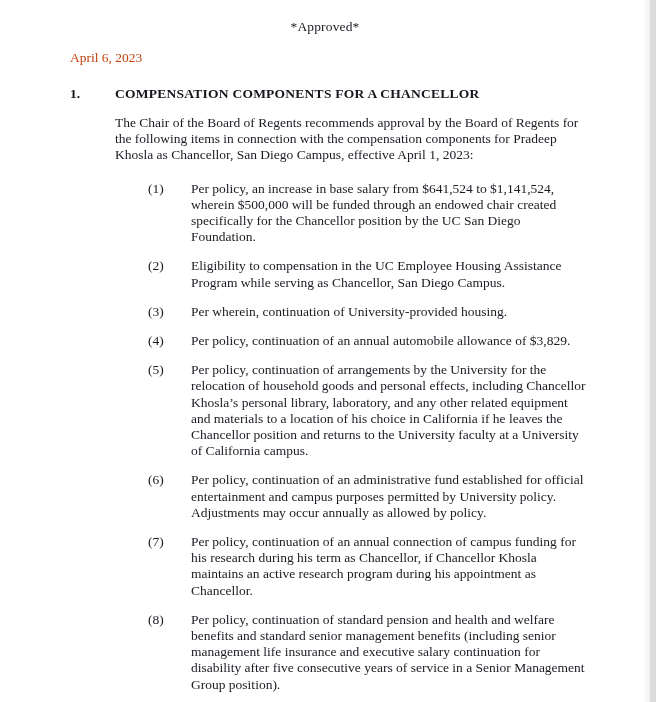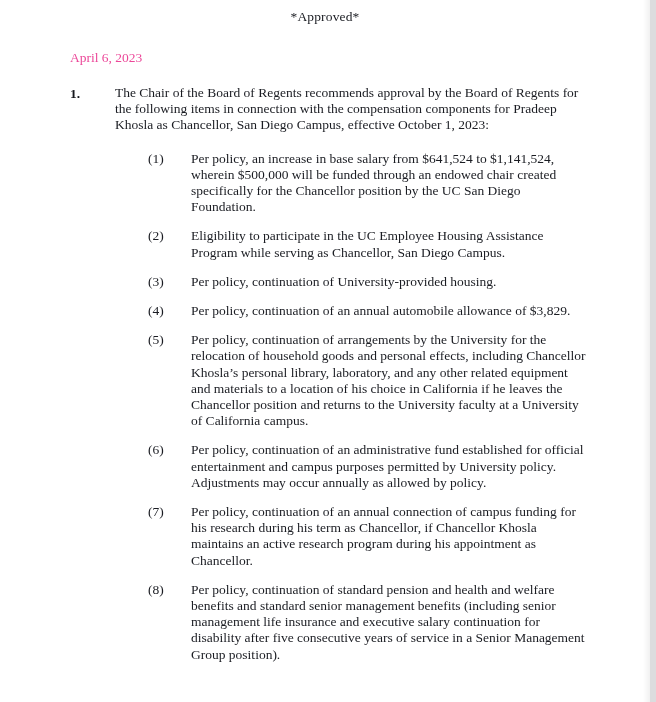--- a/index.html
+++ b/index.html
@@ -41,21 +41,21 @@
     position: absolute;
     top: 0;
     left: 0;
     width: 650px;
     height: 702px;
     background: #ffffff;
   }
 
   .approved-stamp {
     position: absolute;
-    top: 8px;
+    top: 18px;
     left: 0;
     width: 650px;
     text-align: center;
     font-size: 13.5px;
     line-height: 17px;
     letter-spacing: 0.15px;
     color: #1a1c22;
   }
 
   .doc-body {
@@ -70,21 +70,21 @@
     line-height: 16px;
     font-weight: bold;
     letter-spacing: 0.2px;
     color: #15171c;
   }
 
   .doc-date {
     font-size: 13.5px;
     line-height: 17px;
     margin-top: 1px;
-    color: #ec4899;
+    color: #c2410c;
   }
 
   .section {
     margin-top: 19px;
     position: relative;
     display: block;
   }
 
   .section-header {
     position: relative;
@@ -160,36 +160,37 @@
 
     <div class="doc-body">
 
 
       <div class="doc-date">April 6, 2023</div>
 
       <div class="section">
 
         <div class="section-header">
           <span class="section-number">1.</span>
+          <span>COMPENSATION COMPONENTS FOR A CHANCELLOR</span>
         </div>
 
-        <div class="intro-paragraph">The Chair of the Board of Regents recommends approval by the Board of Regents for the following items in connection with the compensation components for Pradeep Khosla as Chancellor, San Diego Campus, effective October 1, 2023:</div>
+        <div class="intro-paragraph">The Chair of the Board of Regents recommends approval by the Board of Regents for the following items in connection with the compensation components for Pradeep Khosla as Chancellor, San Diego Campus, effective April 1, 2023:</div>
 
         <ol class="clause-list" id="clause-list">
             <li class="clause-item">
               <span class="clause-marker">(1)</span>
               <span class="clause-text">Per policy, an increase in base salary from $641,524 to $1,141,524, wherein $500,000 will be funded through an endowed chair created specifically for the Chancellor position by the UC San Diego Foundation.</span>
             </li>
             <li class="clause-item">
               <span class="clause-marker">(2)</span>
-              <span class="clause-text">Eligibility to participate in the UC Employee Housing Assistance Program while serving as Chancellor, San Diego Campus.</span>
+              <span class="clause-text">Eligibility to compensation in the UC Employee Housing Assistance Program while serving as Chancellor, San Diego Campus.</span>
             </li>
             <li class="clause-item">
               <span class="clause-marker">(3)</span>
-              <span class="clause-text">Per policy, continuation of University-provided housing.</span>
+              <span class="clause-text">Per wherein, continuation of University-provided housing.</span>
             </li>
             <li class="clause-item">
               <span class="clause-marker">(4)</span>
               <span class="clause-text">Per policy, continuation of an annual automobile allowance of $3,829.</span>
             </li>
             <li class="clause-item">
               <span class="clause-marker">(5)</span>
               <span class="clause-text">Per policy, continuation of arrangements by the University for the relocation of household goods and personal effects, including Chancellor Khosla’s personal library, laboratory, and any other related equipment and materials to a location of his choice in California if he leaves the Chancellor position and returns to the University faculty at a University of California campus.</span>
             </li>
             <li class="clause-item">

